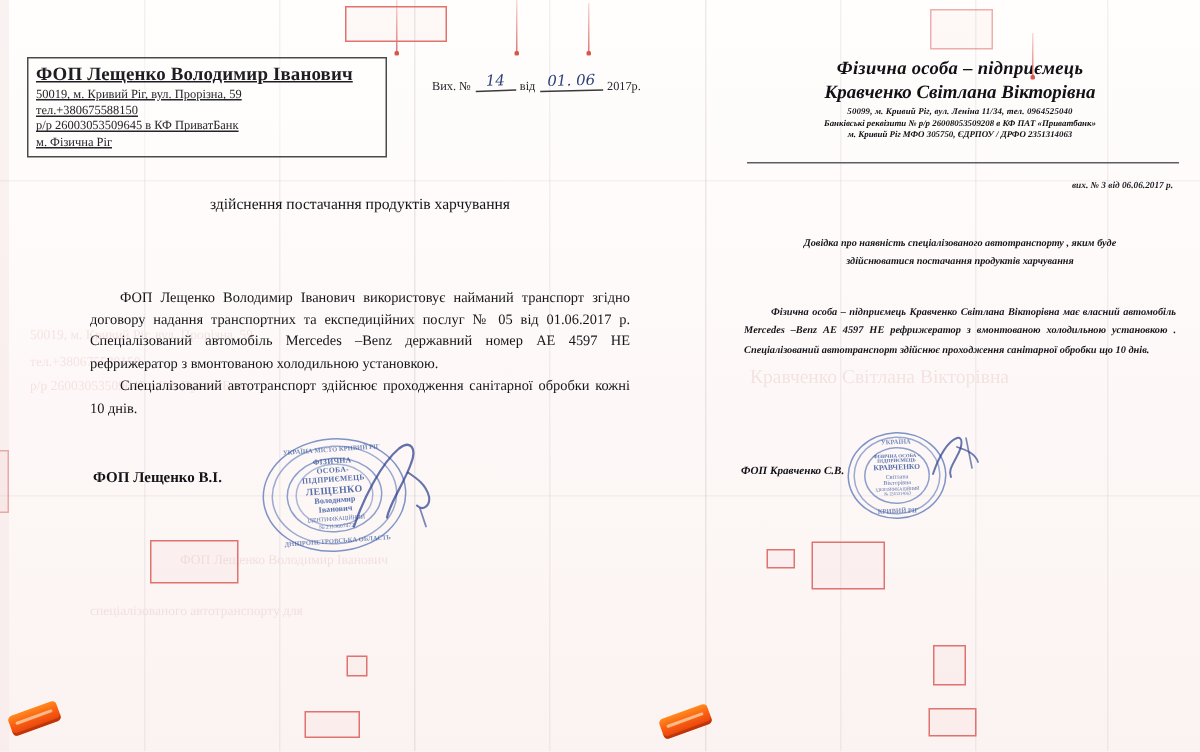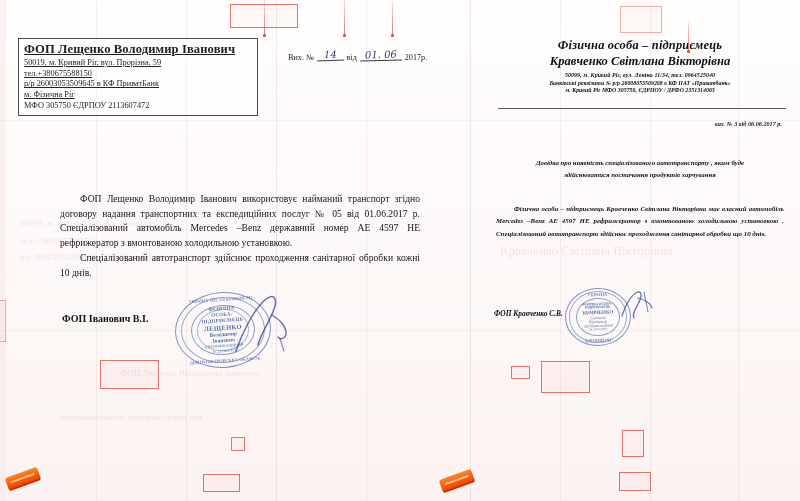--- a/index.html
+++ b/index.html
@@ -193,50 +193,50 @@
   <div class="guide" style="left:650px"></div>
   <div class="guide" style="left:738px"></div>
   <div class="hguide" style="top:120px"></div>
   <div class="hguide" style="top:330px"></div>
 
   <div class="ghost" style="left:20px;top:218px;font-size:9px;">50019, м. Кривий Ріг, вул. Прорізна, 59</div>
   <div class="ghost" style="left:20px;top:236px;font-size:9px;">тел.+380675588150</div>
   <div class="ghost" style="left:20px;top:252px;font-size:9px;">р/р 26003053509645 в КФ ПриватБанк</div>
   <div class="ghost" style="left:500px;top:243px;font-size:13px;">Кравченко Світлана Вікторівна</div>
   <div class="ghost" style="left:120px;top:368px;font-size:9px;">ФОП Лещенко Володимир Іванович</div>
-  <div class="ghost" style="left:60px;top:412px;font-size:9px;">спеціалізованого автотранспорту для</div>
+  <div class="ghost" style="left:60px;top:402px;font-size:9px;">спеціалізованого автотранспорту для</div>
 
   <div class="left-pane">
 
     <div class="hdrbox">
       <div class="bigname">ФОП Лещенко Володимир Іванович</div>
       <div class="ln">50019, м. Кривий Ріг, вул. Прорізна, 59</div>
       <div class="ln">тел.+380675588150</div>
       <div class="ln">р/р 26003053509645 в КФ ПриватБанк</div>
       <div class="ln">м. Фізична Ріг</div>
-      <div class="ln nounder">МФО 305750 ЄДРПОУ 2113607472</div>
     </div>
 
     <div class="outno">
       <span class="lbl">Вих. №</span>
       <span class="hw">14</span>
       <span class="lbl">від</span>
       <span class="hw2">01. 06</span>
       <span>2017р.</span>
     </div>
 
     <div class="l-title">
+      <span class="t1">здійснення постачання продуктів харчування</span>
     </div>
 
     <div class="l-body">
       <p>ФОП Лещенко Володимир Іванович   використовує  найманий транспорт згідно договору надання транспортних та експедиційних послуг  № 05 від 01.06.2017 р.  Спеціалізований автомобіль Mercedes –Benz  державний номер АЕ 4597 НЕ  рефрижератор з вмонтованою холодильною установкою.</p>
       <p>Спеціалізований  автотранспорт  здійснює     проходження  санітарної обробки  кожні 10 днів.</p>
     </div>
 
-    <div class="l-sign">ФОП Іванович В.І.</div>
+    <div class="l-sign">ФОП Лещенко В.І.</div>
   </div>
 
   <div class="right-pane">
     <div class="r-head">
       <div class="r1">Фізична особа – підприємець</div>
       <div class="r2">Кравченко Світлана Вікторівна</div>
       <div class="r3">50099, м. Кривий Ріг, вул. Леніна 11/34, тел. 0964525040</div>
       <div class="r4">Банківські реквізити № р/р  26008053509208  в КФ  ПАТ «Приватбанк»</div>
       <div class="r5">м. Кривий Ріг    МФО 305750, ЄДРПОУ / ДРФО 2351314063</div>
     </div>

